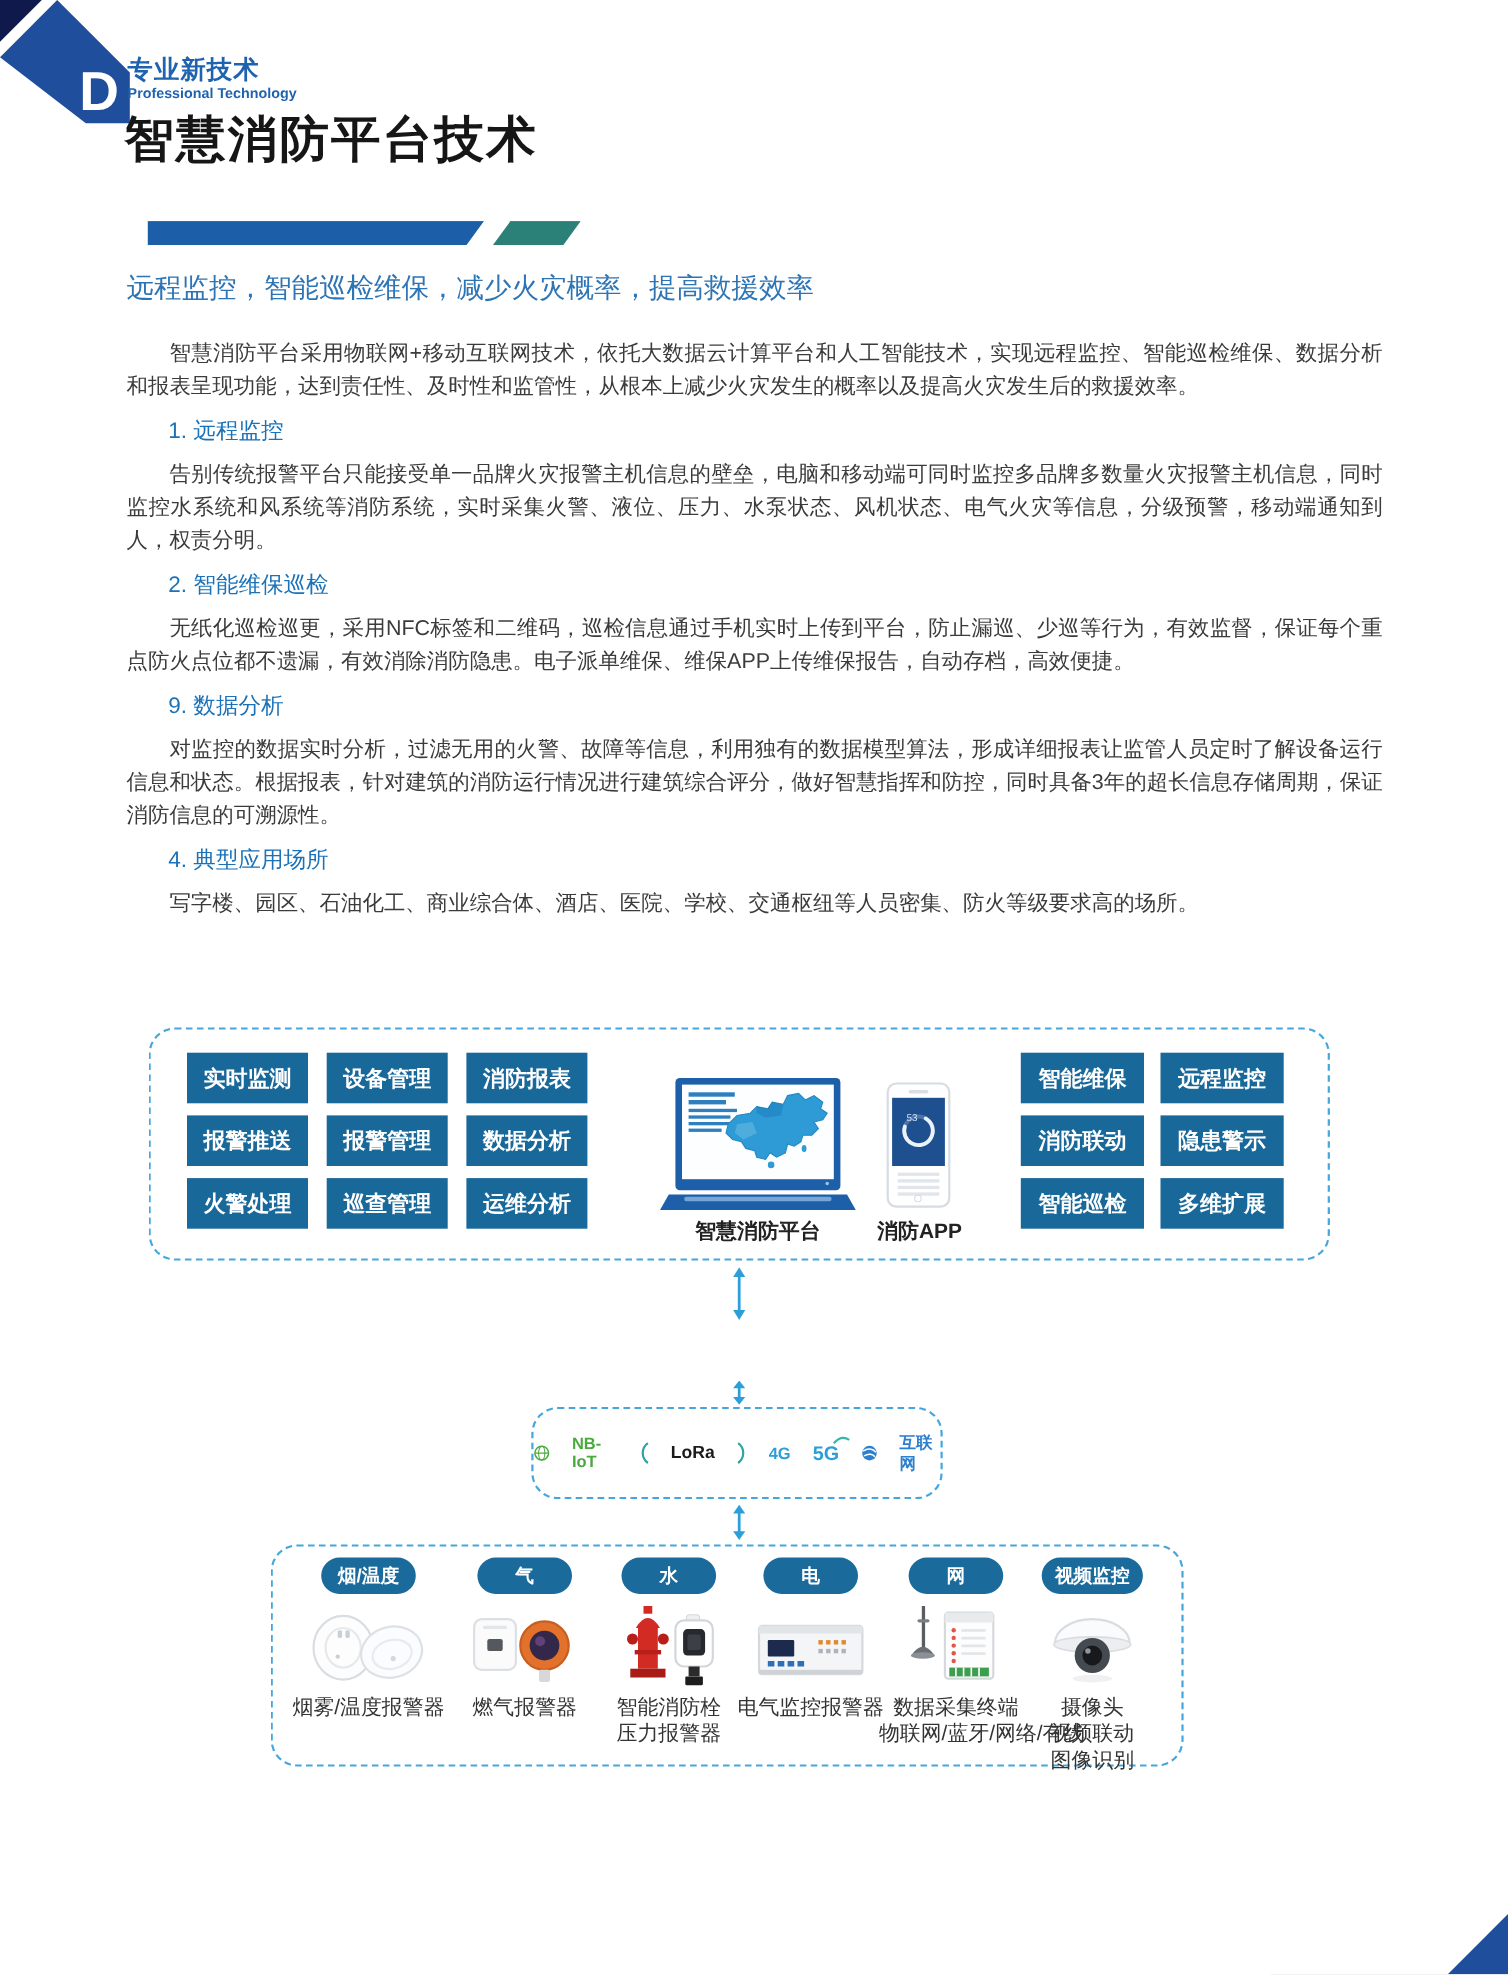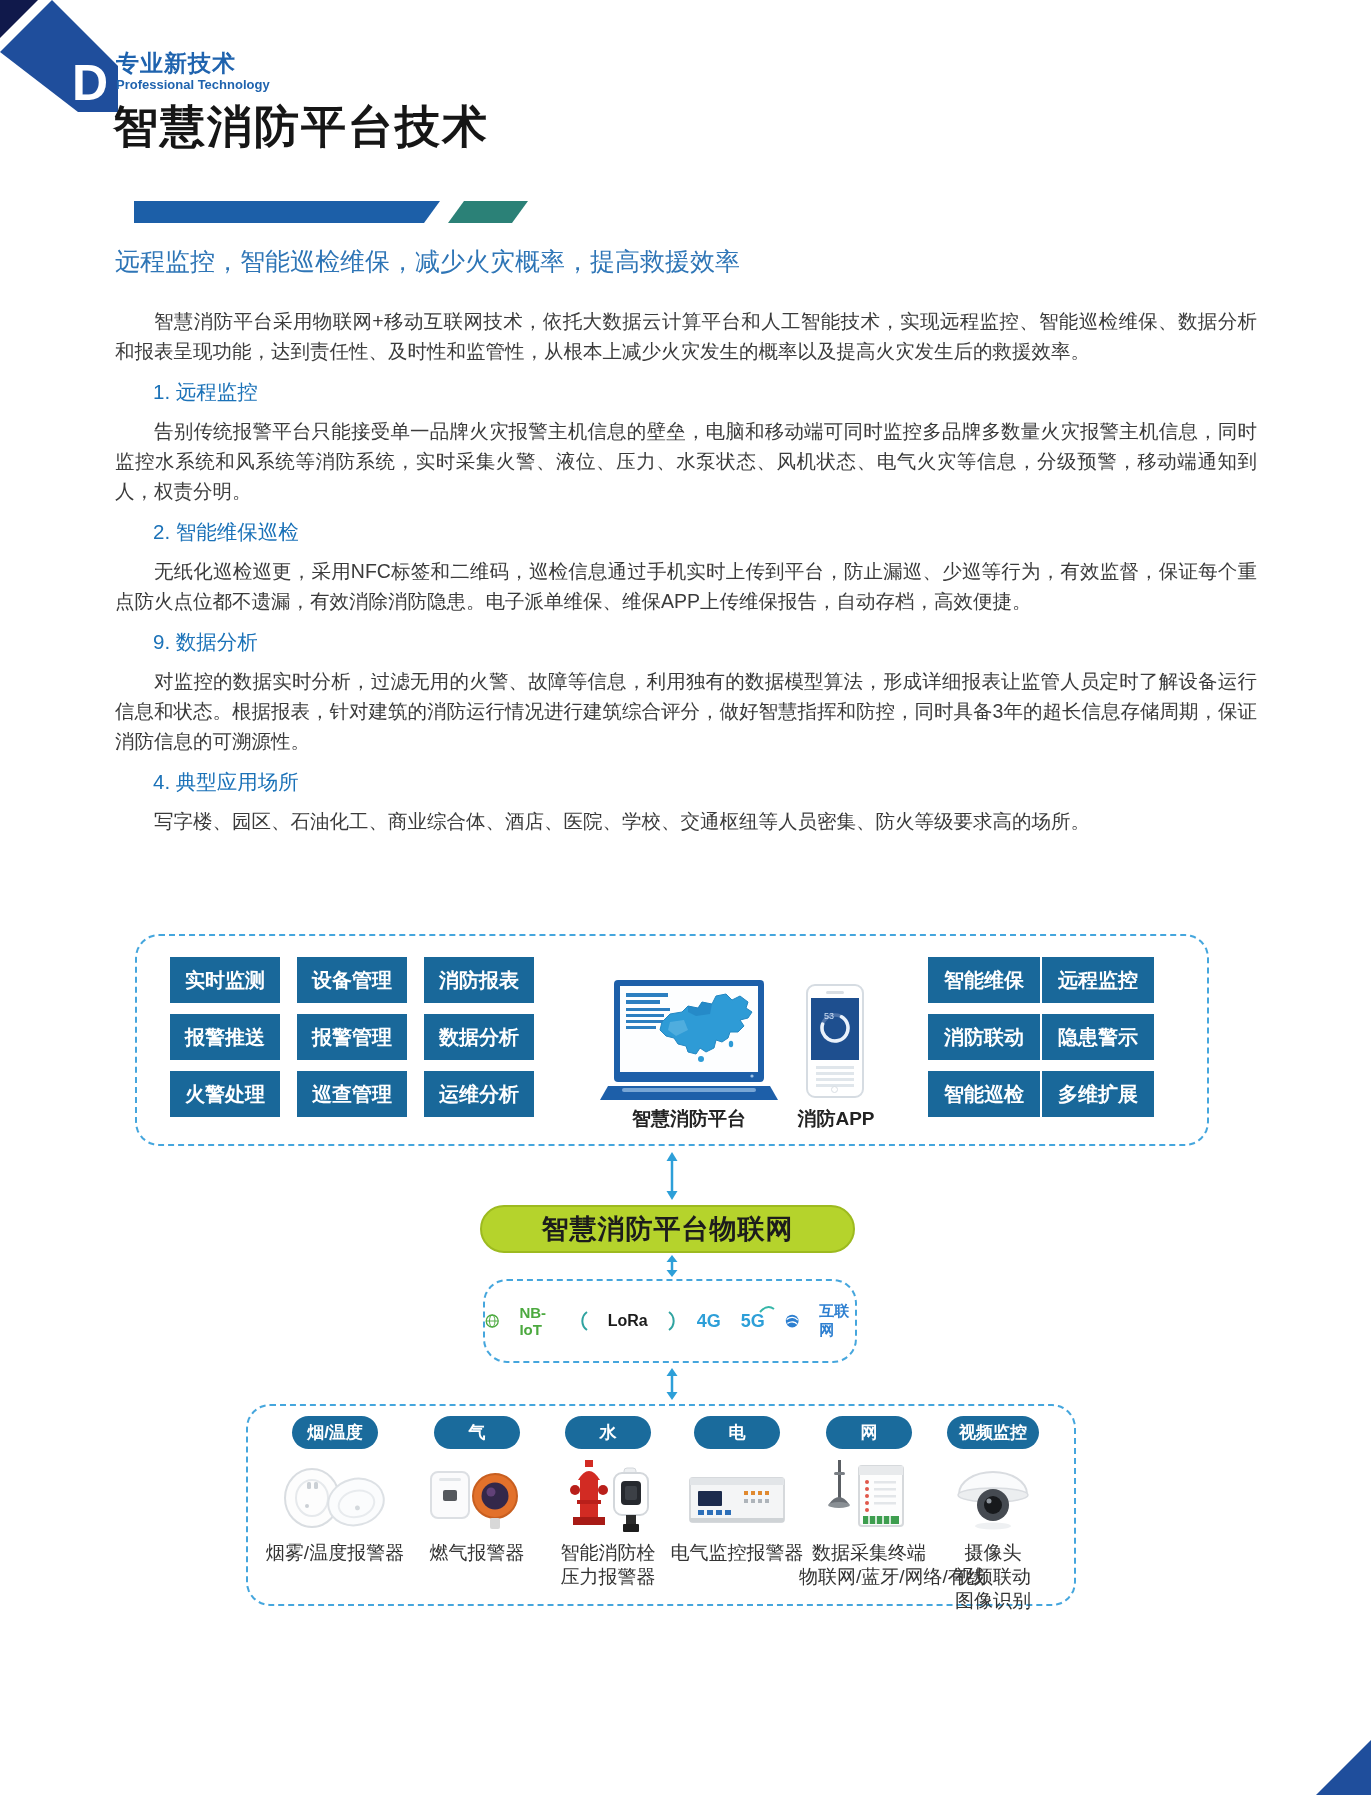--- a/index.html
+++ b/index.html
@@ -21,39 +21,39 @@
   .subtitle{position:absolute;left:115px;top:245px;font-size:25px;color:#2E75B6;}
   
   .body-text{position:absolute;left:115px;top:306px;width:1142px;font-size:19.5px;line-height:30px;color:#3b3b3b;text-align:justify;}
   .body-text p{margin:0;text-indent:2em;}
   .sec-h{color:#1B72B8;font-weight:normal;font-size:20.5px;margin:11px 0 9px;padding-left:38px;}
   
   .dash-box{position:absolute;border:2px dashed #45A6DD;border-radius:24px;box-sizing:border-box;}
   .btn-grid{position:absolute;display:grid;}
   .d-btn{background:#19689A;color:#fff;font-size:20px;font-weight:bold;display:flex;align-items:center;justify-content:center;}
   .grid-left{left:170px;top:957px;grid-template-columns:repeat(3,110px);grid-auto-rows:46px;gap:11px 17px;}
-  .grid-right{left:928px;top:957px;grid-template-columns:repeat(2,112px);grid-auto-rows:46px;gap:11px 2px;}
+  .grid-right{left:928px;top:957px;grid-template-columns:repeat(2,112px);grid-auto-rows:46px;gap:11px 15px;}
   .laptop{position:absolute;left:600px;top:980px;}
   .laptop-label{position:absolute;left:592px;top:1106px;width:194px;text-align:center;font-size:19px;font-weight:bold;color:#222;}
   .phone{position:absolute;left:806px;top:984px;width:58px;height:114px;background:#fff;border:2px solid #D6DCE2;border-radius:9px;box-sizing:border-box;}
   .phone .speaker{position:absolute;left:18px;top:5px;width:18px;height:3px;border-radius:2px;background:#D9DEE3;}
   .phone .screen{position:absolute;left:3px;top:12px;width:48px;height:62px;background:#1E4F8F;}
   .phone .gauge{position:absolute;left:6px;top:12px;}
   .gauge-num{position:absolute;left:0;top:13px;width:36px;text-align:center;font-size:9px;color:#cfe0f5;}
   .phone .line{position:absolute;left:8px;width:38px;height:3px;background:#E0E6EB;}
   .phone .home{position:absolute;left:23px;bottom:3px;width:7px;height:7px;border-radius:50%;border:1px solid #D9DEE3;box-sizing:border-box;}
   .phone-label{position:absolute;left:796px;top:1106px;width:80px;text-align:center;font-size:19px;font-weight:bold;color:#222;}
   .v-arrow{position:absolute;left:664px;}
   .iot-pill{position:absolute;left:480px;top:1205px;width:375px;height:48px;background:#B5D32C;border:2px solid #9DBA1F;border-radius:26px;
     box-sizing:border-box;display:flex;align-items:center;justify-content:center;font-size:27px;font-weight:bold;color:#1c1c1c;letter-spacing:1px;}
   .net-box{left:483px;top:1279px;width:374px;height:84px;display:flex;align-items:center;justify-content:center;gap:20px;}
   .logo-item{display:flex;align-items:center;gap:20px;}
   .logo-nbiot{color:#4CA93F;font-weight:bold;font-size:15px;}
   .logo-lora{color:#1b1b1b;font-weight:bold;font-size:16px;}
-  .logo-4g{color:#2D9FD8;font-weight:bold;font-size:18px;}
+  .logo-4g{color:#2D9FD8;font-weight:bold;font-size:15px;}
   .logo-5g{color:#2D9FD8;font-weight:bold;font-size:18px;position:relative;}
   .logo-5g svg{position:absolute;top:-7px;right:-10px;}
   .logo-net{color:#2D7FD0;font-weight:bold;font-size:15px;}
   .dev-box{left:246px;top:1404px;width:830px;height:202px;}
   .cat-col{position:absolute;top:1404px;width:140px;text-align:center;}
   .cat-pill{display:inline-block;margin-top:12px;min-width:86px;box-sizing:border-box;padding:0 12px;height:33px;line-height:33px;
     border-radius:17px;background:#1A6B9C;color:#fff;font-size:17px;font-weight:bold;}
   .cat-img{height:86px;margin-top:6px;display:flex;align-items:center;justify-content:center;}
   .cat-caption{font-size:19px;color:#333;line-height:24px;}
   .cat-caption div{white-space:nowrap;}
@@ -166,21 +166,20 @@
     <line x1="8" y1="5" x2="8" y2="17" stroke="#2D9FD8" stroke-width="2.5"></line>
     <polygon points="8,0 2.5,7 13.5,7" fill="#2D9FD8"></polygon>
     <polygon points="8,22 2.5,15 13.5,15" fill="#2D9FD8"></polygon>
   </svg>
   <svg class="v-arrow" style="top:1368px;" width="16" height="32" viewBox="0 0 16 32">
     <line x1="8" y1="6" x2="8" y2="26" stroke="#2D9FD8" stroke-width="2.5"></line>
     <polygon points="8,0 2.5,8 13.5,8" fill="#2D9FD8"></polygon>
     <polygon points="8,32 2.5,24 13.5,24" fill="#2D9FD8"></polygon>
   </svg>
 
-  <div class="iot-pill">智慧消防平台物联网</div>
 
   <div class="dash-box net-box">
     <div class="logo-item">
       <svg width="18" height="18" viewBox="0 0 18 18">
         <circle cx="9" cy="9" r="7.5" fill="none" stroke="#4CA93F" stroke-width="1.6"></circle>
         <ellipse cx="9" cy="9" rx="3.4" ry="7.5" fill="none" stroke="#4CA93F" stroke-width="1.2"></ellipse>
         <line x1="1.5" y1="9" x2="16.5" y2="9" stroke="#4CA93F" stroke-width="1.2"></line>
       </svg>
       <span class="logo-nbiot">NB-IoT</span>
     </div>

